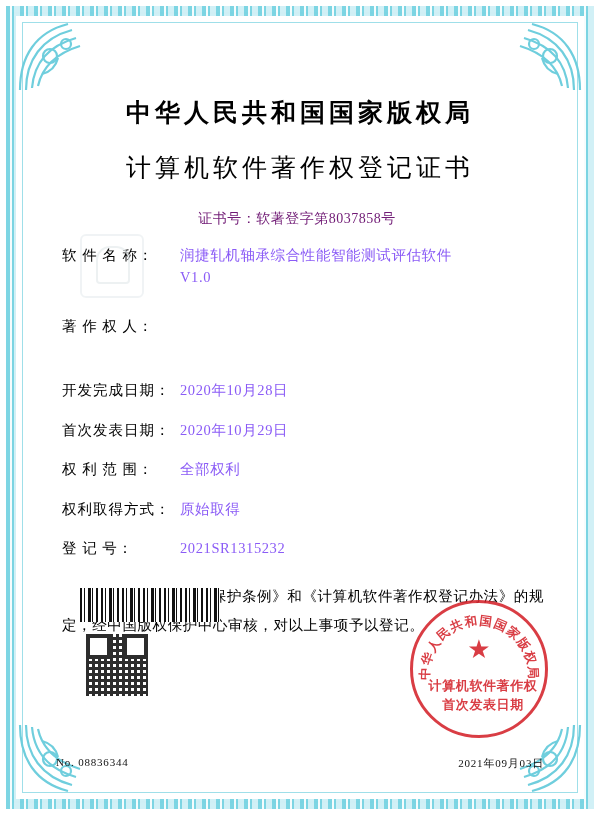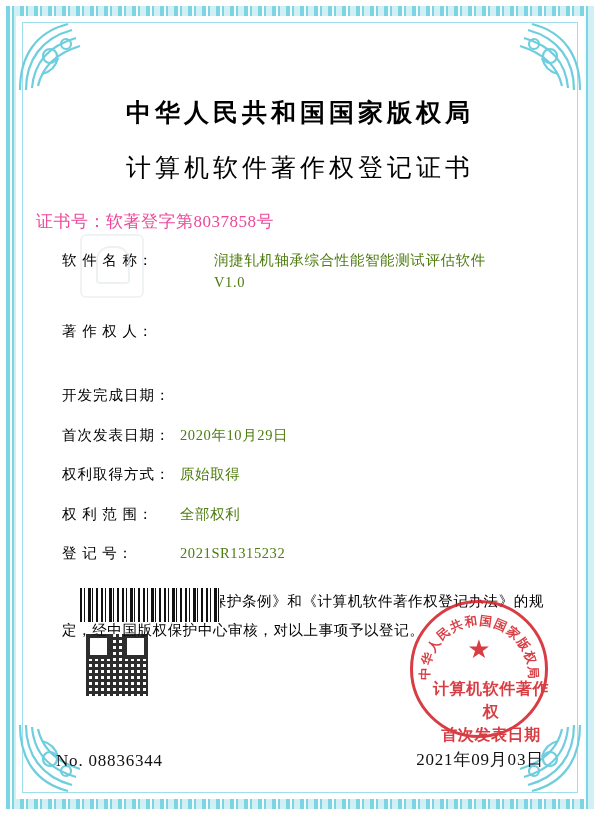--- a/index.html
+++ b/index.html
@@ -101,24 +101,24 @@
     font-weight: bold;
   }
   .title-sub {
     margin-top: 22px;
     font-size: 25px;
     font-weight: normal;
   }
 
   .cert-number {
     margin-top: 26px;
-    text-align: left;
+    text-align: center;
     padding-right: 6px;
-    font-size: 17px;
-    color: #ec4899;
+    font-size: 14px;
+    color: #701a75;
     letter-spacing: 0.5px;
   }
 
   
   .watermark {
     position: absolute;
     left: 44px;
     top: 200px;
     width: 60px;
     height: 60px;
@@ -139,30 +139,30 @@
     margin-top: 16px;
     padding: 0 10px 0 26px;
   }
   .field-row {
     display: flex;
     align-items: flex-start;
     margin-bottom: 17px;
     font-size: 14.5px;
     line-height: 1.55;
   }
-  .field-row.tall { margin-bottom: 26px; gap: 34px; }
+  .field-row.tall { margin-bottom: 26px; }
   .field-label {
     flex: 0 0 118px;
     color: #000;
     letter-spacing: 1px;
     white-space: nowrap;
   }
   .field-value {
     flex: 1 1 auto;
-    color: #4d7c0f;
+    color: #8b5cf6;
     letter-spacing: 0.6px;
   }
   .field-value .line2 {
     display: block;
   }
 
   .spacer-gap { height: 16px; }
 
   .statement {
     margin-top: 22px;
@@ -241,40 +241,40 @@
   }
   .seal-arc text {
     font-family: "Liberation Serif", serif;
     font-size: 12.5px;
     font-weight: bold;
     fill: #d4232b;
     letter-spacing: 1.4px;
   }
   .seal-lines {
     position: absolute;
-    left: 12px;
+    left: 4px;
     top: 74px;
     width: 132px;
     text-align: center;
-    font-size: 16px;
+    font-size: 13px;
     font-weight: bold;
     line-height: 1.45;
     letter-spacing: 0.6px;
   }
 
   
   .footer {
     position: absolute;
     left: 56px;
     right: 56px;
     bottom: 44px;
     display: flex;
     justify-content: space-between;
-    align-items: flex-end;
-    font-size: 17px;
+    align-items: flex-start;
+    font-size: 11px;
     color: #111;
     letter-spacing: 0.8px;
   }
 </style>
 </head>
 <body>
 
 <div class="certificate">
 
   <div class="border-outer"></div>
@@ -356,35 +356,36 @@
       </div>
 
       <div class="field-row tall">
         <div class="field-label">著 作 权 人：</div>
       </div>
 
       <div class="spacer-gap"></div>
 
       <div class="field-row">
         <div class="field-label">开发完成日期：</div>
+        <div class="field-value">2020年10月28日</div>
       </div>
 
       <div class="field-row">
         <div class="field-label">首次发表日期：</div>
         <div class="field-value">2020年10月29日</div>
       </div>
 
       <div class="field-row">
+        <div class="field-label">权 利 范 围：</div>
+        <div class="field-value">全部权利</div>
+      </div>
+
+      <div class="field-row">
         <div class="field-label">权利取得方式：</div>
         <div class="field-value">原始取得</div>
-      </div>
-
-      <div class="field-row">
-        <div class="field-label">权 利 范 围：</div>
-        <div class="field-value">全部权利</div>
       </div>
 
       <div class="field-row">
         <div class="field-label">登 记 号：</div>
         <div class="field-value">2021SR1315232</div>
       </div>
 
     </div>
 
     <div class="statement">根据《计算机软件保护条例》和《计算机软件著作权登记办法》的规定，经中国版权保护中心审核，对以上事项予以登记。</div>

